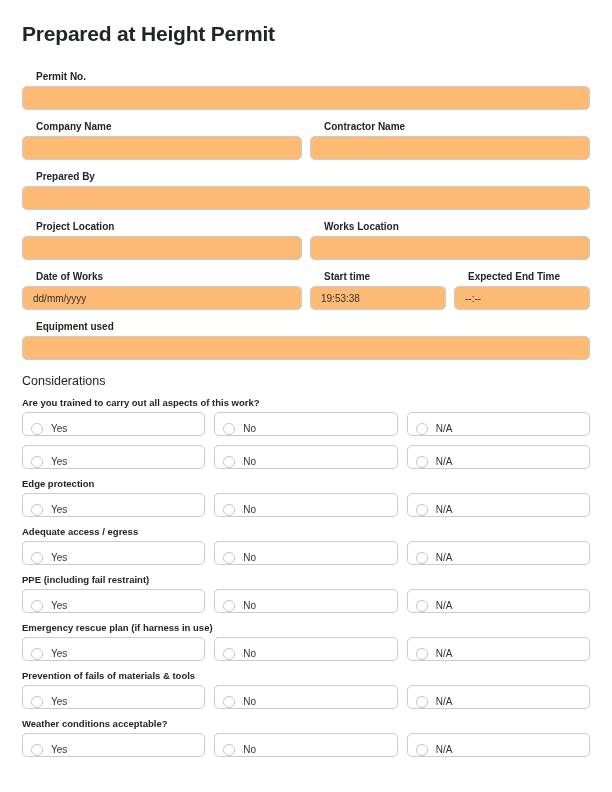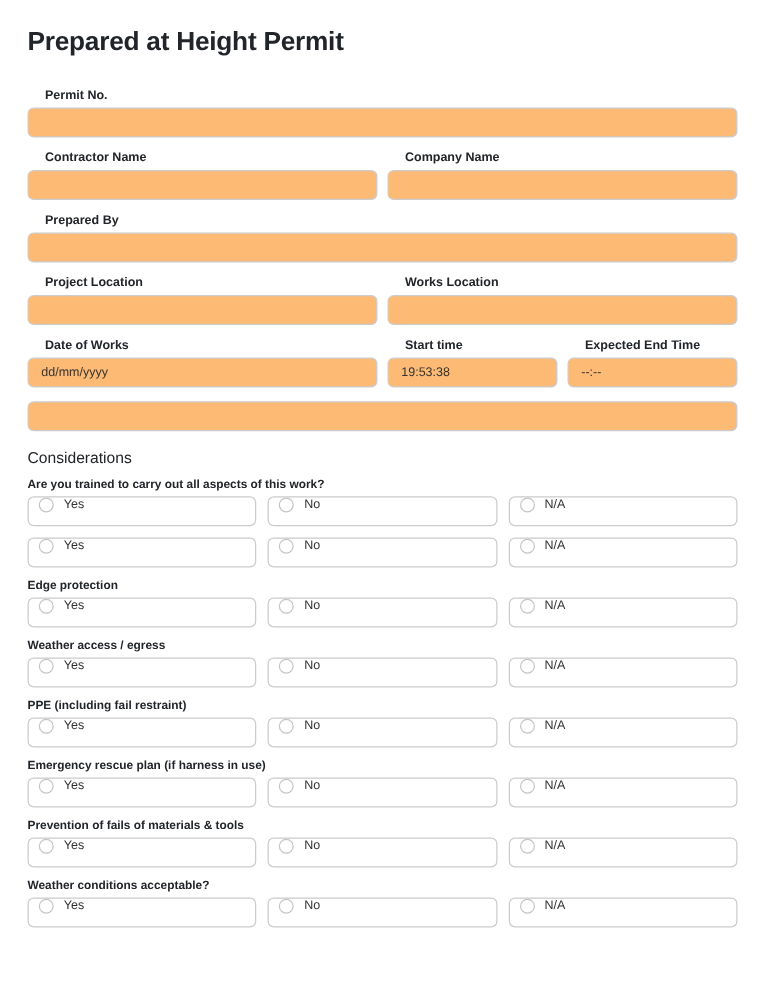--- a/index.html
+++ b/index.html
@@ -72,21 +72,21 @@
     display: grid;
     grid-template-columns: 1fr 1fr 1fr;
     column-gap: 9px;
   }
   .option {
     height: 24px;
     border: 1px solid #cccccc;
     border-radius: 5px;
     background: #ffffff;
     display: flex;
-    align-items: flex-start;
+    align-items: flex-end;
     padding: 0 8px;
     cursor: pointer;
   }
   .radio-circle {
     width: 12px;
     height: 12px;
     border: 1px solid #c5c5c5;
     border-radius: 50%;
     background: #ffffff;
     margin-right: 8px;
@@ -103,25 +103,25 @@
 
 <h1 class="page-title">Prepared at Height Permit</h1>
 
 <div class="block">
   <span class="field-label">Permit No.</span>
   <input class="text-input" type="text" style="">
 </div>
 
 <div class="block row2">
   <div>
+    <span class="field-label">Company Name</span>
+    <input class="text-input" type="text" style="">
+  </div>
+  <div>
     <span class="field-label">Contractor Name</span>
-    <input class="text-input" type="text" style="">
-  </div>
-  <div>
-    <span class="field-label">Company Name</span>
     <input class="text-input" type="text" style="">
   </div>
 </div>
 
 <div class="block">
   <span class="field-label">Prepared By</span>
   <input class="text-input" type="text" style="">
 </div>
 
 <div class="block row2">
@@ -144,20 +144,21 @@
     <span class="field-label">Start time</span>
     <input class="text-input" type="text" value="19:53:38" style="">
   </div>
   <div>
     <span class="field-label">Expected End Time</span>
     <input class="text-input" type="text" value="--:--" style="">
   </div>
 </div>
 
 <div class="block">
+  <span class="field-label">Equipment used</span>
   <input class="text-input" type="text" style="">
 </div>
 
 <div class="section-heading">Considerations</div>
 
 <div>
   <div class="question">
     <span class="question-label">Are you trained to carry out all aspects of this work?</span>
     <div class="options">
       <div class="option">
@@ -204,21 +205,21 @@
         <span class="option-label">No</span>
       </div>
       <div class="option">
         <span class="radio-circle"></span>
         <span class="option-label">N/A</span>
       </div>
     </div>
   </div>
 
   <div class="question">
-    <span class="question-label">Weather access / egress</span>
+    <span class="question-label">Adequate access / egress</span>
     <div class="options">
       <div class="option">
         <span class="radio-circle"></span>
         <span class="option-label">Yes</span>
       </div>
       <div class="option">
         <span class="radio-circle"></span>
         <span class="option-label">No</span>
       </div>
       <div class="option">

